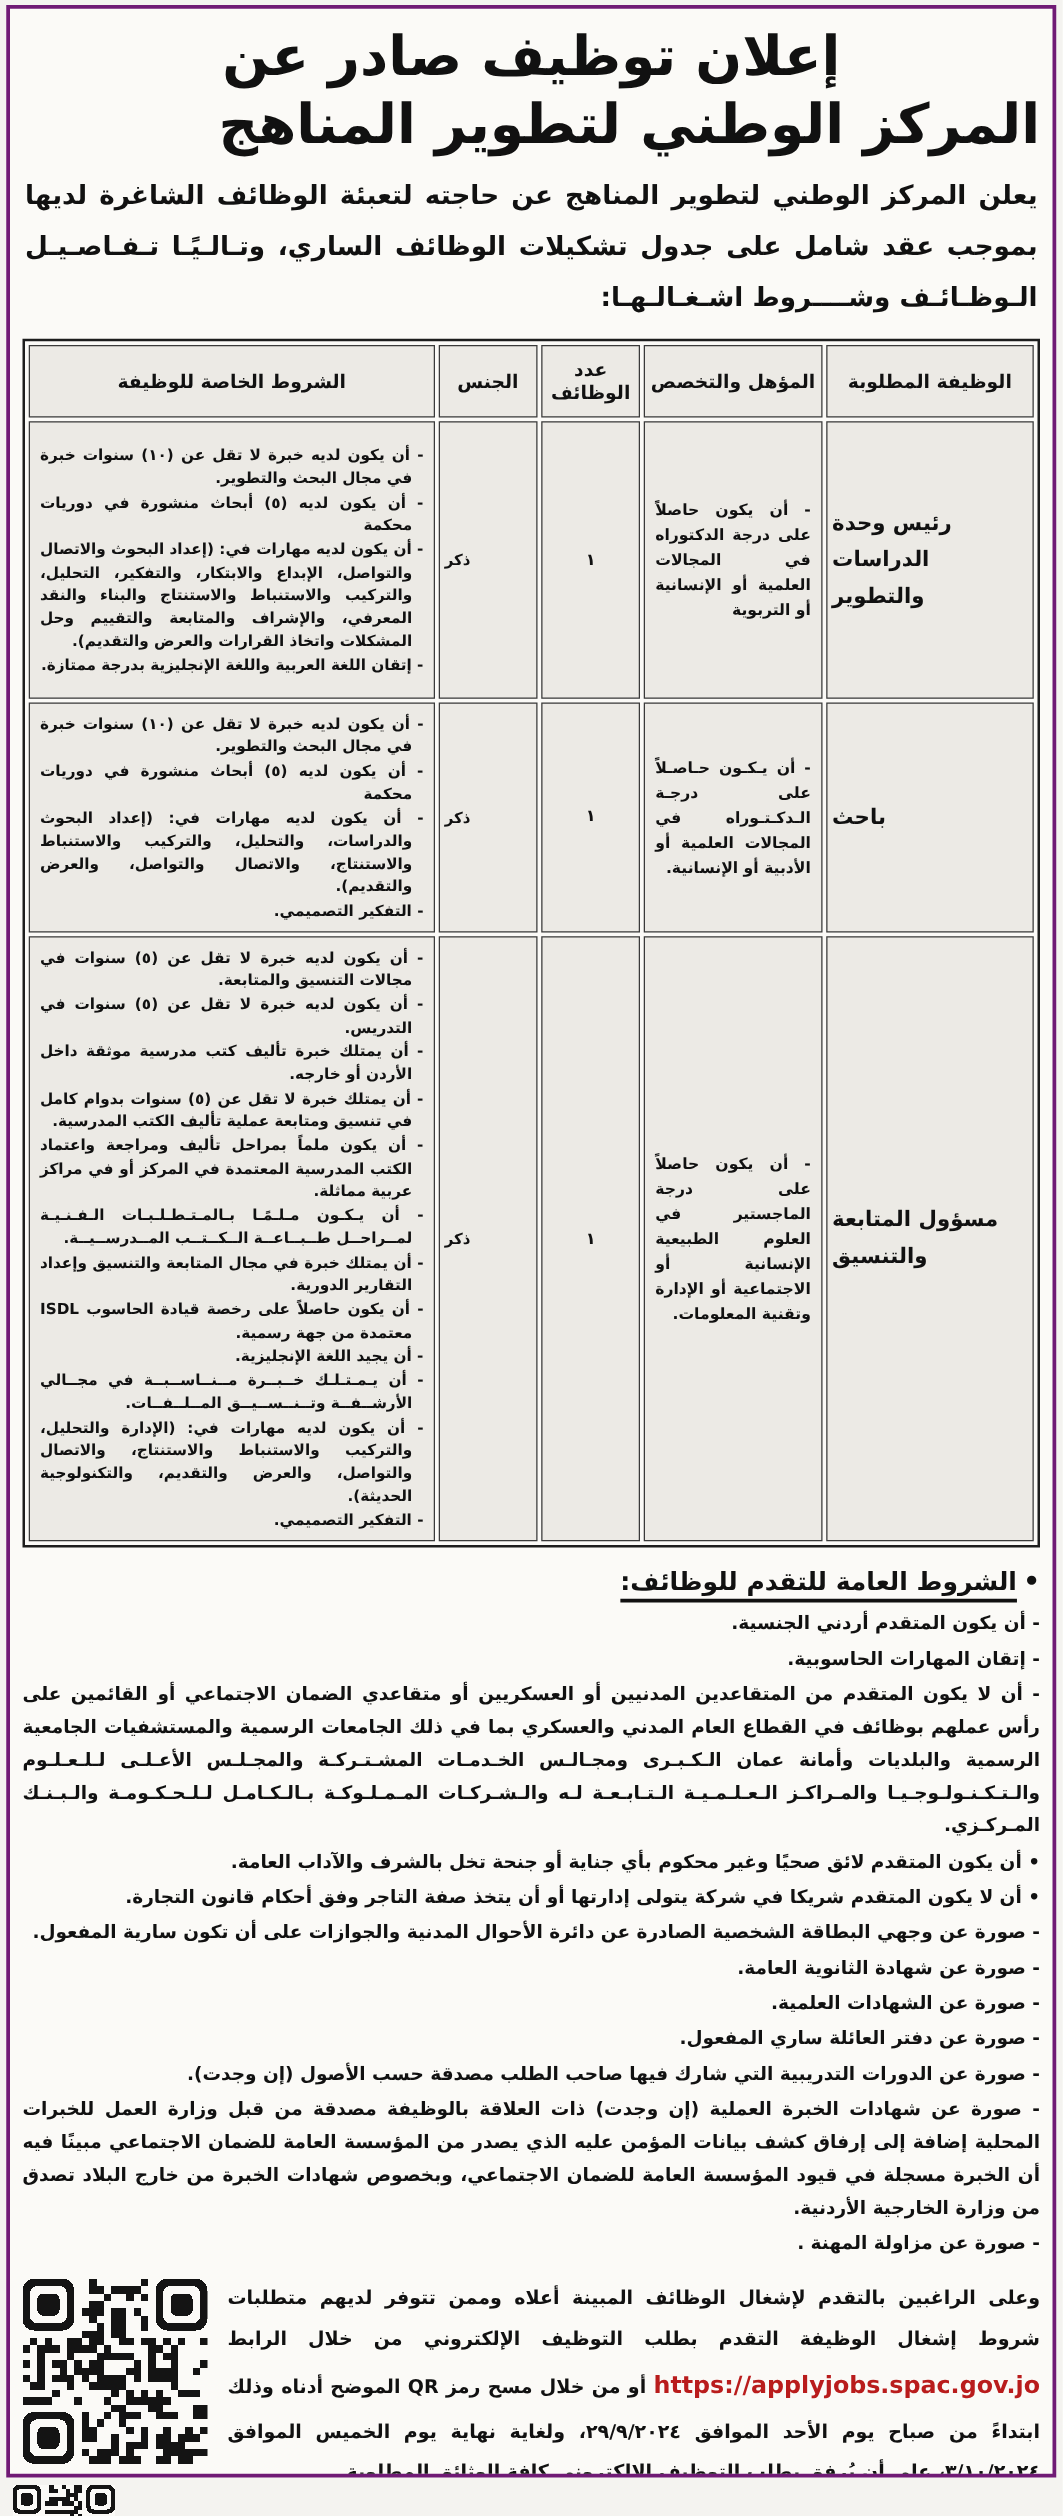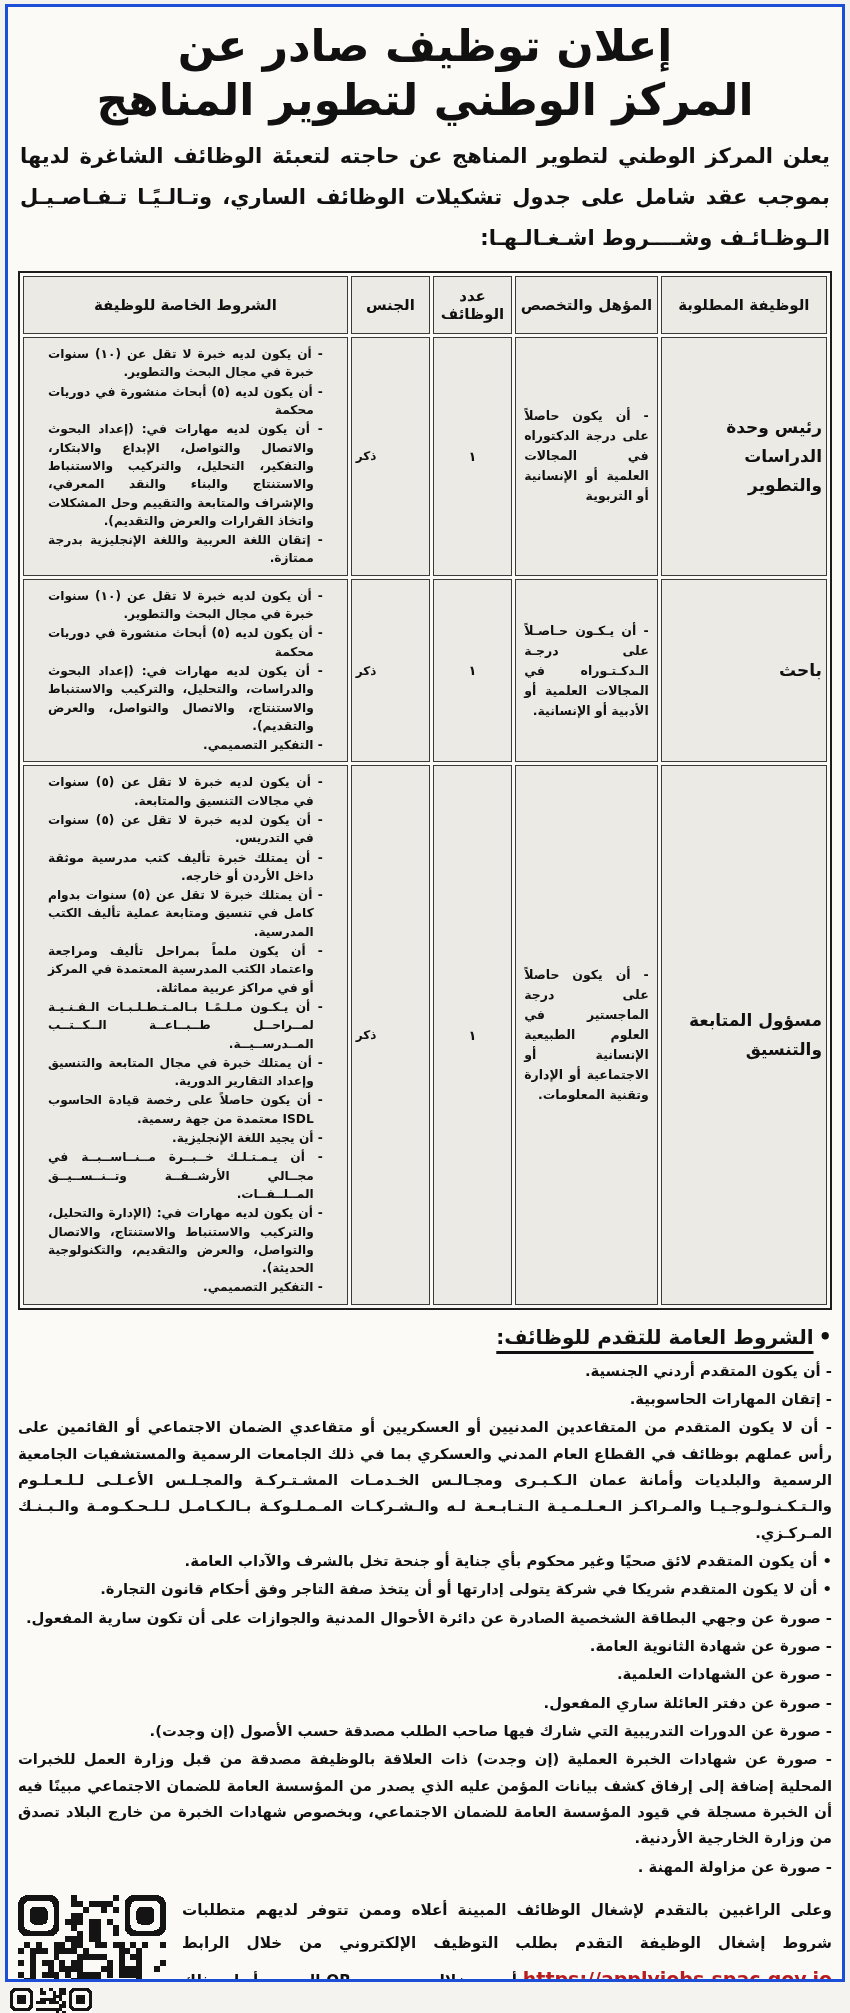--- a/index.html
+++ b/index.html
@@ -4,54 +4,54 @@
 <style>
   html,body{margin:0;padding:0;}
   body{
     width:850px;height:2013px;position:relative;overflow:hidden;
     background:#f4f3f0;color:#111;
     font-family:"DejaVu Sans",sans-serif;
     direction:rtl;
   }
   .ad{
     position:absolute;top:4px;right:5px;left:5px;height:1978px;
-    border:3px solid #1d4ed8;background:#fbfaf7;
+    border:3px solid #701a75;background:#fbfaf7;
     padding:0 10px;box-sizing:border-box;overflow:hidden;
   }
   .title{font-weight:bold;text-align:center;font-size:44px;line-height:1.22;margin:12px 0 0;}
   .intro{font-size:21px;font-weight:bold;text-align:justify;line-height:1.95;margin:10px 2px 12px;}
   table.jobs{width:100%;border-collapse:separate;border-spacing:3px;border:2px solid #1d1d1d;background:#fbfaf7;}
   th,td{border:1.5px solid #3a3a3a;background:#eceae5;padding:4px;box-sizing:border-box;}
   th{font-size:15px;font-weight:bold;height:58px;text-align:center;margin-left:28px;}
-  td.pos{font-size:17px;font-weight:bold;text-align:right;width:21%;line-height:1.7;}
+  td.pos{font-size:17px;font-weight:bold;text-align:left;width:21%;line-height:1.7;}
   td.qual{font-size:12.5px;font-weight:bold;text-align:justify;padding:23px 8px;width:18%;line-height:1.6;}
   td.cnt{text-align:center;font-size:13px;font-weight:bold;width:10%;}
   td.gen{text-align:left;font-size:12px;font-weight:bold;width:10%;}
-  td.conds{font-size:12.2px;font-weight:bold;padding:6px 24px;width:41%;vertical-align:middle;}
+  td.conds{font-size:12.2px;font-weight:bold;padding:6px 8px;width:41%;vertical-align:middle;}
   tr.row-1 td{height:222px;} tr.row-2 td{height:158px;} tr.row-3 td{height:418px;}
   .cond-line{padding-right:9px;text-indent:-9px;text-align:justify;line-height:1.5;margin:1px 0;}
   .sec-h{font-size:20px;font-weight:bold;margin:15px 0 9px;}
   .sec-h .txt{text-decoration:underline;text-decoration-thickness:2.5px;text-underline-offset:7px;}
   .sec-h .bullet{font-size:21px;margin-left:5px;}
   .sec-list .sec-item{font-size:14.8px;font-weight:bold;line-height:1.78;text-align:justify;margin:2px 0;}
   .apply-row{display:flex;gap:16px;margin-top:14px;align-items:flex-start;}
   .apply-text{flex:1;font-size:15.2px;font-weight:bold;line-height:2.15;text-align:justify;margin:0;}
   .url{font-weight:bold;font-size:19px;color:#b91c1c;text-decoration:none;direction:ltr;unicode-bidi:embed;white-space:nowrap;}
   .qr-box{flex:0 0 148px;width:148px;height:150px;}
   .qr-box svg{width:100%;height:100%;}
   .partial-qr{position:absolute;left:10px;top:1988px;width:82px;height:25px;overflow:hidden;}
   .partial-qr svg{width:82px;height:82px;display:block;}
 </style>
 </head>
 <body>
 
 <div class="ad">
 
   <h1 class="title">إعلان توظيف صادر عن</h1>
-  <h1 class="title" style="margin-top:0;">المركز الوطني لتطوير المناهج</h1>
+  <h1 class="title" style="margin-top:0;text-align:right;">المركز الوطني لتطوير المناهج</h1>
 
   <p class="intro">يعلن المركز الوطني لتطوير المناهج عن حاجته لتعبئة الوظائف الشاغرة لديها بموجب عقد شامل على جدول تشكيلات الوظائف الساري، وتـالـيًـا تـفـاصـيـل الـوظـائـف وشــــروط اشـغـالـهـا:</p>
 
   <table class="jobs">
     <thead>
       <tr>
         <th>الوظيفة المطلوبة</th>
         <th>المؤهل والتخصص</th>
         <th>عدد الوظائف</th>
         <th>الجنس</th>

